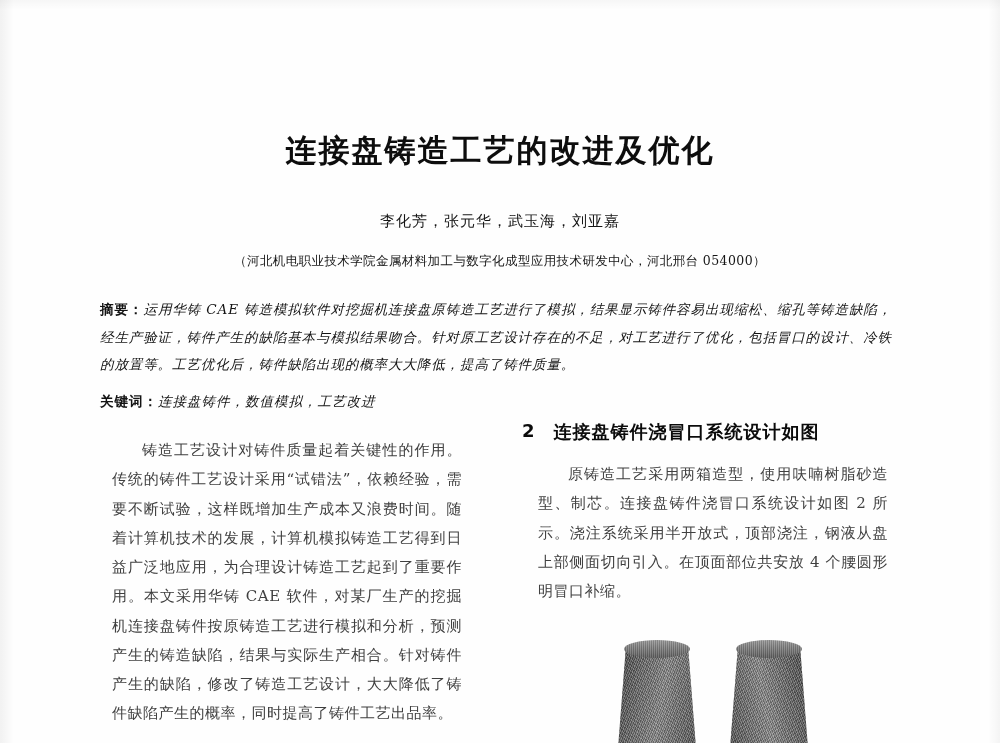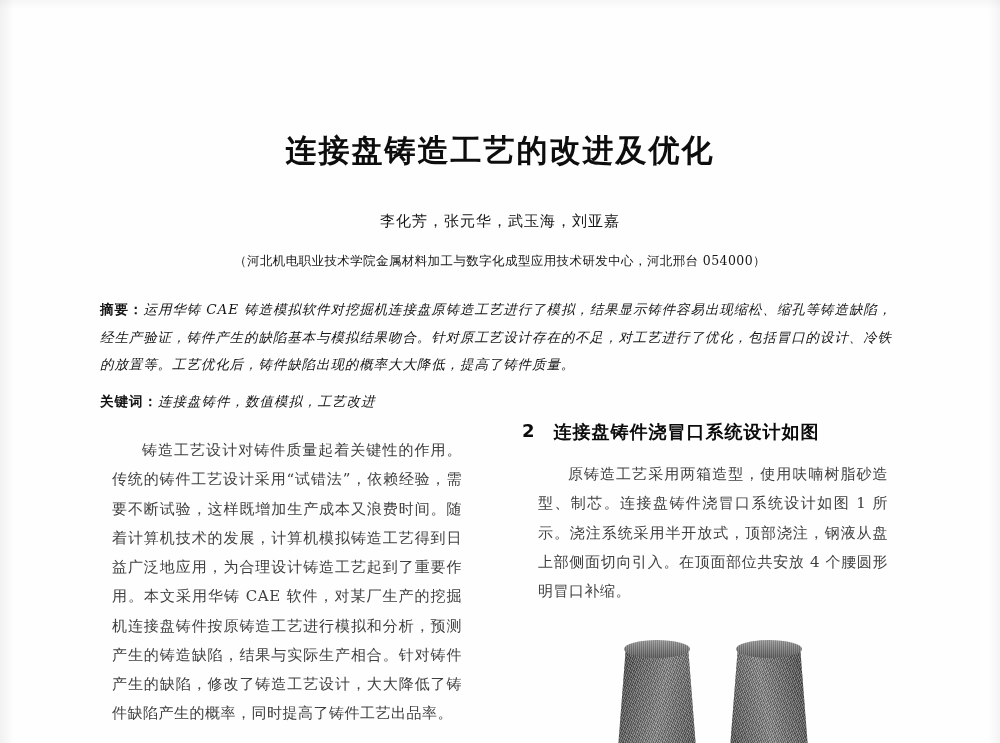--- a/index.html
+++ b/index.html
@@ -195,21 +195,21 @@
 
     <div class="col">
       <p class="body-text indent">铸造工艺设计对铸件质量起着关键性的作用。传统的铸件工艺设计采用“试错法”，依赖经验，需要不断试验，这样既增加生产成本又浪费时间。随着计算机技术的发展，计算机模拟铸造工艺得到日益广泛地应用，为合理设计铸造工艺起到了重要作用。本文采用华铸 CAE 软件，对某厂生产的挖掘机连接盘铸件按原铸造工艺进行模拟和分析，预测产生的铸造缺陷，结果与实际生产相合。针对铸件产生的缺陷，修改了铸造工艺设计，大大降低了铸件缺陷产生的概率，同时提高了铸件工艺出品率。</p>
     </div>
 
     <div class="col">
       <h2 class="section-head">
         <span class="section-num">2</span>
         <span>连接盘铸件浇冒口系统设计如图</span>
       </h2>
-      <p class="body-text indent">原铸造工艺采用两箱造型，使用呋喃树脂砂造型、制芯。连接盘铸件浇冒口系统设计如图 1 所示。浇注系统采用半开放式，顶部浇注，钢液从盘上部侧面切向引入。在顶面部位共安放 4 个腰圆形明冒口补缩。</p>
+      <p class="body-text indent">原铸造工艺采用两箱造型，使用呋喃树脂砂造型、制芯。连接盘铸件浇冒口系统设计如图 2 所示。浇注系统采用半开放式，顶部浇注，钢液从盘上部侧面切向引入。在顶面部位共安放 4 个腰圆形明冒口补缩。</p>
 
       <div class="figure">
         <div class="casting left">
           <div class="body"></div>
           <div class="top"></div>
         </div>
         <div class="casting right">
           <div class="body"></div>
           <div class="top"></div>
         </div>

